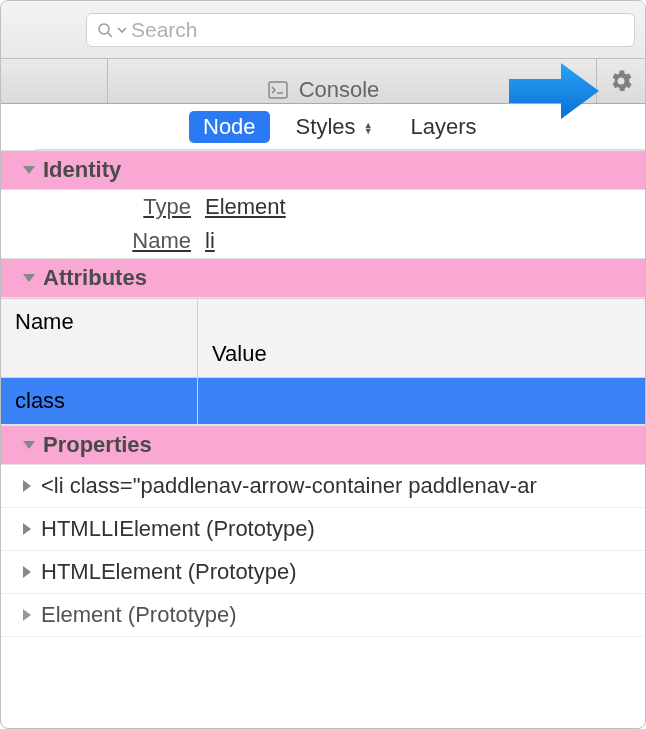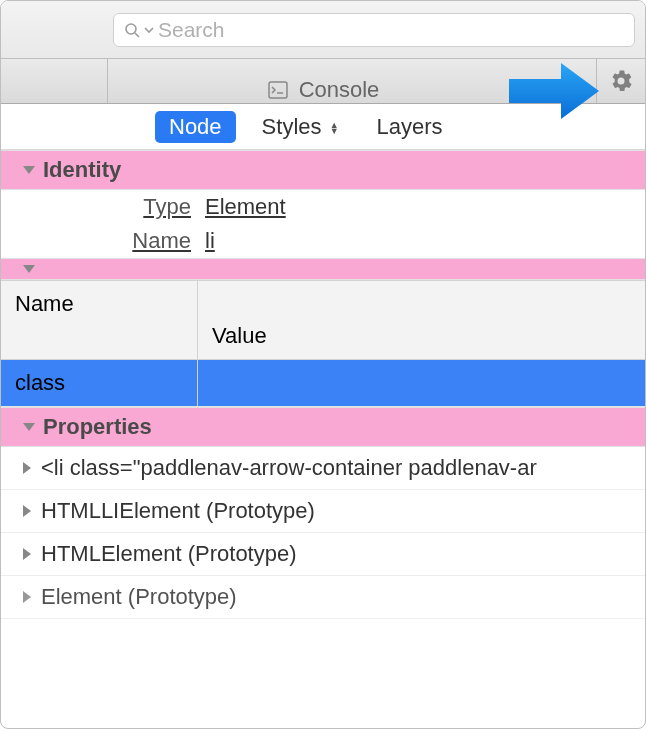--- a/index.html
+++ b/index.html
@@ -20,21 +20,21 @@
       overflow: hidden;
       position: relative;
     }
     
     .titlebar {
       height: 58px;
       background: linear-gradient(#f3f3f3,#e9e9e9);
       border-bottom: 1px solid #bfbfbf;
       display: flex;
       align-items: center;
-      padding-left: 112px;
+      padding-left: 85px;
       padding-right: 10px;
     }
     .search-wrap {
       flex: 1;
       height: 34px;
       background: #fff;
       border: 1px solid #cfcfcf;
       border-radius: 6px;
       display: flex;
       align-items: center;
@@ -92,20 +92,21 @@
     }
     
     .tabrow {
       height: 46px;
       border-bottom: 1px solid #d9d9d9;
       display:flex;
       align-items:center;
       padding-left:154px;
       gap:14px;
       font-size:22px;
+      margin-left:34px;
     }
     .pill {
       background:#2a7bf3;
       color:#fff;
       border-radius:5px;
       padding:3px 14px;
     }
     .tab-plain {
       color:#333;
       padding:3px 12px;
@@ -256,20 +257,21 @@
     <span class="lbl">Type</span>
     <span>Element</span>
   </div>
   <div class="id-row">
     <span class="lbl">Name</span>
     <span>li</span>
   </div>
 
   <div class="section-head">
     <span class="disclose-down"></span>
+    <span>Attributes</span>
   </div>
   <div class="attr-table">
     <div class="attr-head">
       <div class="col name-col">Name</div>
       <div class="col val-col">Value</div>
     </div>
     <div class="attr-row">
       <div class="col name-col">class</div>
     </div>
   </div>

